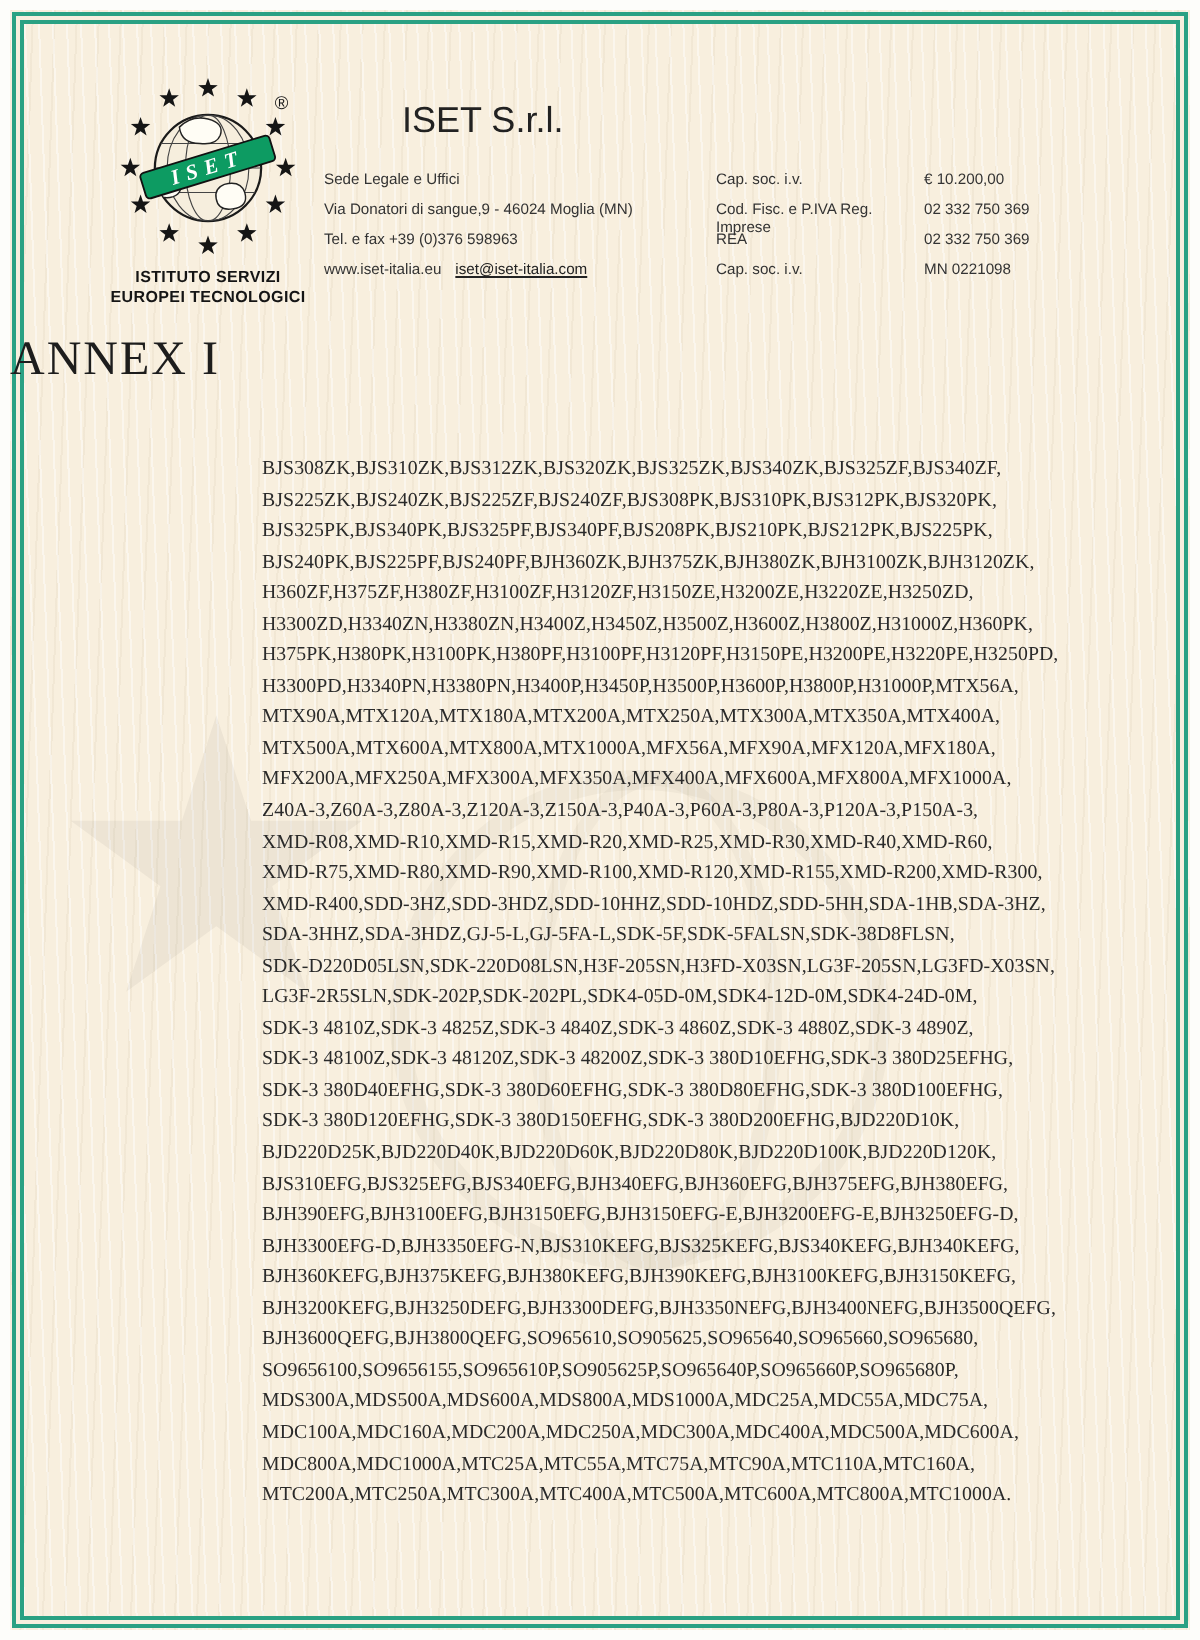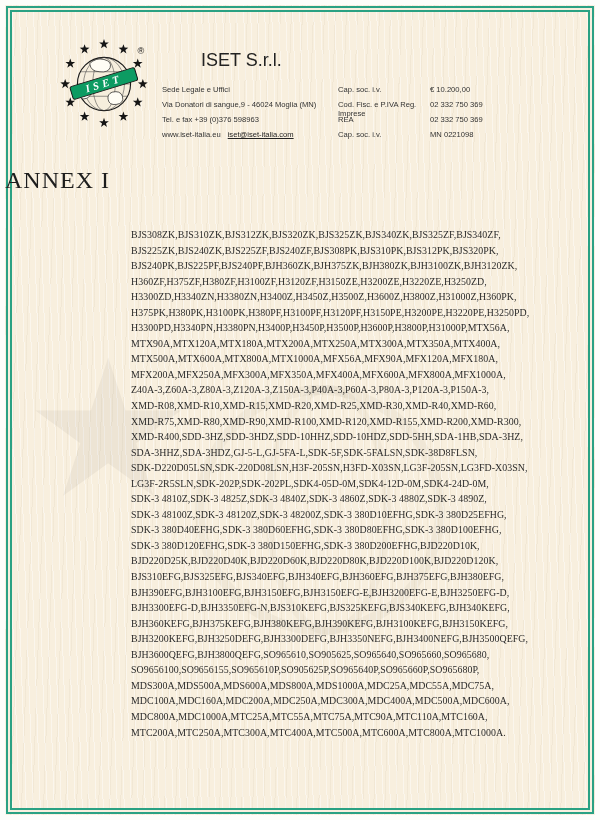--- a/index.html
+++ b/index.html
@@ -34,22 +34,22 @@
     margin-left:-55px;border:8px solid rgba(80,70,50,0.04);border-radius:50%;
   }
 
   
   .logo-wrap{position:absolute;left:40px;top:32px;width:118px;text-align:center;}
   .logo-svg{width:108px;height:94px;display:block;margin:0 auto;}
   .logo-caption{margin-top:3px;font-weight:bold;font-size:8px;line-height:1.3;color:#151515;letter-spacing:.2px;}
   .company-name{position:absolute;left:157px;top:45px;font-size:18px;color:#222;margin-left:39px;}
   .info{position:absolute;left:157px;top:80px;width:405px;font-size:7.6px;color:#333;}
   .info-row{display:flex;height:15px;align-items:flex-start;}
-  .cell-left{width:176px;}
-  .cell-label{width:92px;}
+  .cell-left{width:196px;}
+  .cell-label{width:104px;}
   .cell-value{flex:1;}
   .email-link{text-decoration:underline;color:#222;margin-left:7px;cursor:pointer;}
 
   
   .annex-title{position:absolute;top:162px;left:0;right:0;text-align:left;
     font-family:"Liberation Serif",serif;font-size:24px;color:#1d1d1d;letter-spacing:1px;}
   .codes{position:absolute;left:126px;top:222px;width:384px;
     font-family:"Liberation Serif",serif;font-size:9.9px;color:#2a2a2a;}
   .code-line{line-height:15.55px;white-space:nowrap;letter-spacing:.05px;}
 </style>
@@ -101,20 +101,24 @@
             <path d="M30,52 q5,-3 8,1 q2,5 -3,7 q-6,2 -8,-3 q-1,-4 3,-5 z"></path>
           </g>
         </g>
 
         <g transform="rotate(-17 52 46)">
           <rect x="19" y="39" width="66" height="13" rx="2" fill="#0d9b62" stroke="#111" stroke-width="0.9"></rect>
           <text x="52" y="49" text-anchor="middle" font-family="Liberation Serif, serif" font-style="italic" font-weight="bold" font-size="10.5" letter-spacing="3.5" fill="#ffffff">ISET</text>
         </g>
         <text x="88" y="17" text-anchor="middle" font-size="9" fill="#151515" font-family="Liberation Sans, sans-serif">®</text>
       </svg>
+      <div class="logo-caption">
+        <div>ISTITUTO SERVIZI</div>
+        <div>EUROPEI TECNOLOGICI</div>
+      </div>
     </div>
 
     <div class="company-name">ISET S.r.l.</div>
 
     <div class="info">
       <div class="info-row">
         <span class="cell-left">Sede Legale e Uffici</span>
         <span class="cell-label">Cap. soc. i.v.</span>
         <span class="cell-value">€ 10.200,00</span>
       </div>
@@ -134,20 +138,21 @@
         </span>
         <span class="cell-label">Cap. soc. i.v.</span>
         <span class="cell-value">MN 0221098</span>
       </div>
     </div>
 
     <div class="annex-title">ANNEX I</div>
     <div class="codes">
         <div class="code-line">BJS308ZK,BJS310ZK,BJS312ZK,BJS320ZK,BJS325ZK,BJS340ZK,BJS325ZF,BJS340ZF,</div>
         <div class="code-line">BJS225ZK,BJS240ZK,BJS225ZF,BJS240ZF,BJS308PK,BJS310PK,BJS312PK,BJS320PK,</div>
+        <div class="code-line">BJS325PK,BJS340PK,BJS325PF,BJS340PF,BJS208PK,BJS210PK,BJS212PK,BJS225PK,</div>
         <div class="code-line">BJS240PK,BJS225PF,BJS240PF,BJH360ZK,BJH375ZK,BJH380ZK,BJH3100ZK,BJH3120ZK,</div>
         <div class="code-line">H360ZF,H375ZF,H380ZF,H3100ZF,H3120ZF,H3150ZE,H3200ZE,H3220ZE,H3250ZD,</div>
         <div class="code-line">H3300ZD,H3340ZN,H3380ZN,H3400Z,H3450Z,H3500Z,H3600Z,H3800Z,H31000Z,H360PK,</div>
         <div class="code-line">H375PK,H380PK,H3100PK,H380PF,H3100PF,H3120PF,H3150PE,H3200PE,H3220PE,H3250PD,</div>
         <div class="code-line">H3300PD,H3340PN,H3380PN,H3400P,H3450P,H3500P,H3600P,H3800P,H31000P,MTX56A,</div>
         <div class="code-line">MTX90A,MTX120A,MTX180A,MTX200A,MTX250A,MTX300A,MTX350A,MTX400A,</div>
         <div class="code-line">MTX500A,MTX600A,MTX800A,MTX1000A,MFX56A,MFX90A,MFX120A,MFX180A,</div>
         <div class="code-line">MFX200A,MFX250A,MFX300A,MFX350A,MFX400A,MFX600A,MFX800A,MFX1000A,</div>
         <div class="code-line">Z40A-3,Z60A-3,Z80A-3,Z120A-3,Z150A-3,P40A-3,P60A-3,P80A-3,P120A-3,P150A-3,</div>
         <div class="code-line">XMD-R08,XMD-R10,XMD-R15,XMD-R20,XMD-R25,XMD-R30,XMD-R40,XMD-R60,</div>

